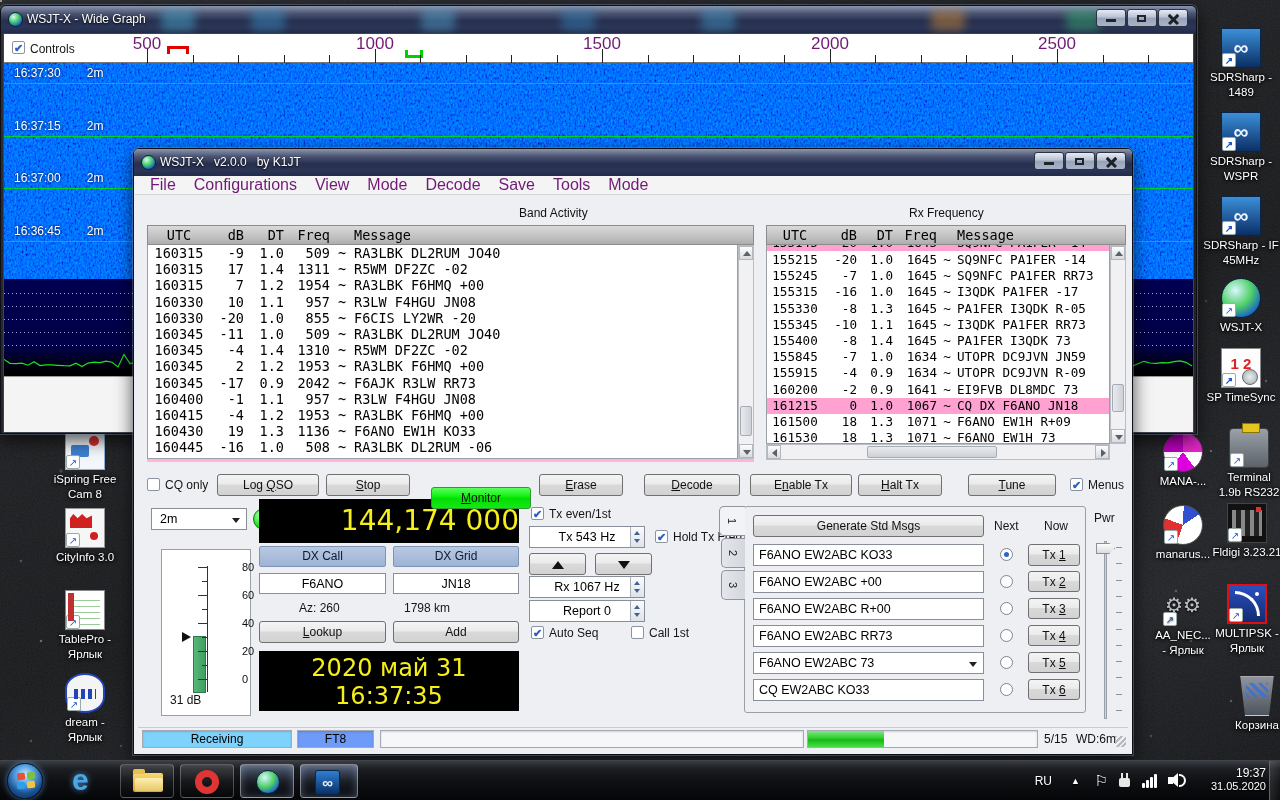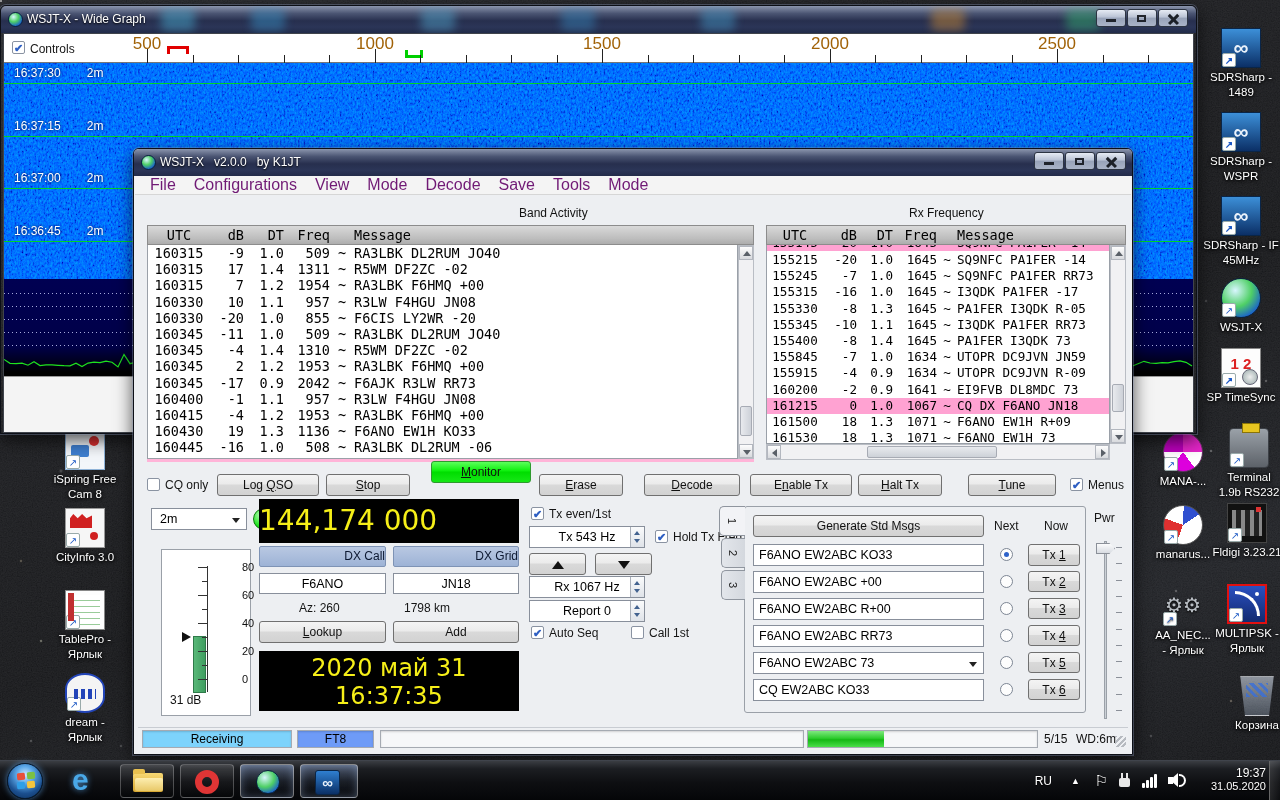--- a/index.html
+++ b/index.html
@@ -35,21 +35,21 @@
           background:linear-gradient(#e6ebf4,#b9c2d4 45%,#97a2b8 50%,#aab4c8);}
   .capbtn .g-min{position:absolute;left:9px;bottom:4px;width:10px;height:3px;background:#20242c;}
   .capbtn .g-max{position:absolute;left:9px;top:5px;width:9px;height:7px;border:2px solid #20242c;}
   .g-x1,.g-x2{position:absolute;left:8px;top:8px;width:13px;height:2.5px;background:#1c2028;}
   .g-x1{transform:rotate(45deg);} .g-x2{transform:rotate(-45deg);}
 
   
   #wg{left:0;top:5px;width:1197px;height:429px;}
   #wg-client{position:absolute;left:2px;right:2px;top:27px;bottom:0;background:#fff;border:1px solid #3f434b;}
   #wg-scale{position:absolute;left:0;right:0;top:0;height:29px;background:#fff;border-bottom:1px solid #777;}
-  .scale-num{position:absolute;top:0;width:44px;text-align:center;font-size:17px;color:#a16207;}
+  .scale-num{position:absolute;top:0;width:44px;text-align:center;font-size:17px;color:#701a75;}
   .tick{position:absolute;top:21px;width:1px;height:8px;background:#222;}
   .tick.major{top:15px;height:14px;}
   #mark-red{position:absolute;top:12px;height:8px;border:3px solid #e10000;border-bottom:none;}
   #mark-green{position:absolute;top:16px;height:8px;border:3px solid #00cf00;border-top:none;}
   #wf{position:absolute;left:0;right:0;top:29px;height:216px;overflow:hidden;background:#000080;}
   #wf svg{position:absolute;inset:0;}
   .wf-line{position:absolute;left:0;right:0;height:1px;background:#00e400;opacity:.85;}
   .wf-label{position:absolute;left:10px;color:#fff;font-size:12px;text-shadow:0 0 3px #003;}
   .wf-label span{margin-right:0;}
   #spec{position:absolute;left:0;right:0;top:245px;height:97px;
@@ -112,23 +112,23 @@
   .spinner{position:absolute;width:14px;top:0;bottom:0;right:0;border-left:1px solid #aab0ba;
            background:linear-gradient(#fafbfc,#dfe3e9);}
   .sp-up{position:absolute;left:3px;top:4px;border-left:3.5px solid transparent;border-right:3.5px solid transparent;border-bottom:4px solid #42628f;}
   .sp-dn{position:absolute;left:3px;bottom:4px;border-left:3.5px solid transparent;border-right:3.5px solid transparent;border-top:4px solid #42628f;}
   .combo-arrow{position:absolute;right:6px;top:9px;border-left:4px solid transparent;border-right:4px solid transparent;border-top:5px solid #222;}
   .blacktri-up{margin:7px auto 0;width:0;height:0;border-left:6px solid transparent;border-right:6px solid transparent;border-bottom:8px solid #111;}
   .blacktri-dn{margin:7px auto 0;width:0;height:0;border-left:6px solid transparent;border-right:6px solid transparent;border-top:8px solid #111;}
 
   
   #freq-disp{position:absolute;left:125px;top:350px;width:260px;height:44px;background:#000;
-             color:#f6ef18;font-size:28px;text-align:left;line-height:44px;font-family:"DejaVu Sans",sans-serif;}
+             color:#f6ef18;font-size:28px;text-align:right;line-height:44px;font-family:"DejaVu Sans",sans-serif;}
   .dxhead{position:absolute;height:21px;background:linear-gradient(#b9c8e2,#9db3d6);border:1px solid #7e93b5;border-radius:2px;
-          font-size:12px;color:#0c1830;text-align:right;line-height:19px;}
+          font-size:12px;color:#0c1830;text-align:center;line-height:19px;}
   #dt-disp{position:absolute;left:125px;top:502px;width:260px;height:60px;background:#000;color:#f6ef18;
            text-align:center;font-family:"DejaVu Sans",sans-serif;}
   #dt-disp .l1{font-size:24px;margin-top:3px;} #dt-disp .l2{font-size:24px;}
   #meter{position:absolute;left:27px;top:400px;width:90px;height:167px;background:#fff;border:1px solid #9aa0a8;}
   .m-lab{position:absolute;left:50px;width:24px;font-size:11px;color:#111;margin-left:30px;}
   .m-tick{position:absolute;left:36px;width:9px;height:1px;background:#333;}
   .m-tick.short{left:40px;width:5px;}
   #m-line{position:absolute;left:45px;top:16px;width:1px;height:126px;background:#333;}
   #m-bar{position:absolute;left:31px;width:13px;background:linear-gradient(90deg,#59b878,#3f9e60);border:1px solid #2f7a4a;}
   #m-ptr{position:absolute;left:20px;width:0;height:0;border-top:5px solid transparent;border-bottom:5px solid transparent;border-left:9px solid #111;}
@@ -684,21 +684,21 @@
       <div class="st-panel" style="left:242px;width:424px" data-interactable="false"></div>
       <div class="st-panel" id="prog" style="left:669px;width:231px" data-interactable="false">
           <div id="prog-fill" data-interactable="false" style="width: 33%;"></div>
         </div>
       <div class="st-text" style="left:906px" data-interactable="false">5/15</div>
       <div class="st-text" style="left:938px" data-interactable="false">WD:6m</div>
       <div id="grip" data-interactable="true"></div>
     </div>
   <div class="w7btn" data-interactable="true" style="left: 83px; top: 325px; width: 102px;">Log <u>Q</u>SO</div>
       <div class="w7btn" data-interactable="true" style="left: 192px; top: 325px; width: 84px;"><u>S</u>top</div>
-      <div class="w7btn green" data-interactable="true" style="left: 297px; top: 312px; width: 100px;"><u>M</u>onitor</div>
+      <div class="w7btn green" data-interactable="true" style="left: 297px; top: 338px; width: 100px;"><u>M</u>onitor</div>
       <div class="w7btn" data-interactable="true" style="left: 405px; top: 325px; width: 84px;"><u>E</u>rase</div>
       <div class="w7btn" data-interactable="true" style="left: 510px; top: 325px; width: 96px;"><u>D</u>ecode</div>
       <div class="w7btn" data-interactable="true" style="left: 616px; top: 325px; width: 102px;">E<u>n</u>able Tx</div>
       <div class="w7btn" data-interactable="true" style="left: 724px; top: 325px; width: 84px;"><u>H</u>alt Tx</div>
       <div class="w7btn" data-interactable="true" style="left: 834px; top: 325px; width: 88px;"><u>T</u>une</div>
       <div class="vtab sel" data-interactable="true" style="top: 357px;">
         <span data-interactable="false">1</span>
       </div>
       <div class="vtab" data-interactable="true" style="top: 389px;">
         <span data-interactable="false">2</span>

